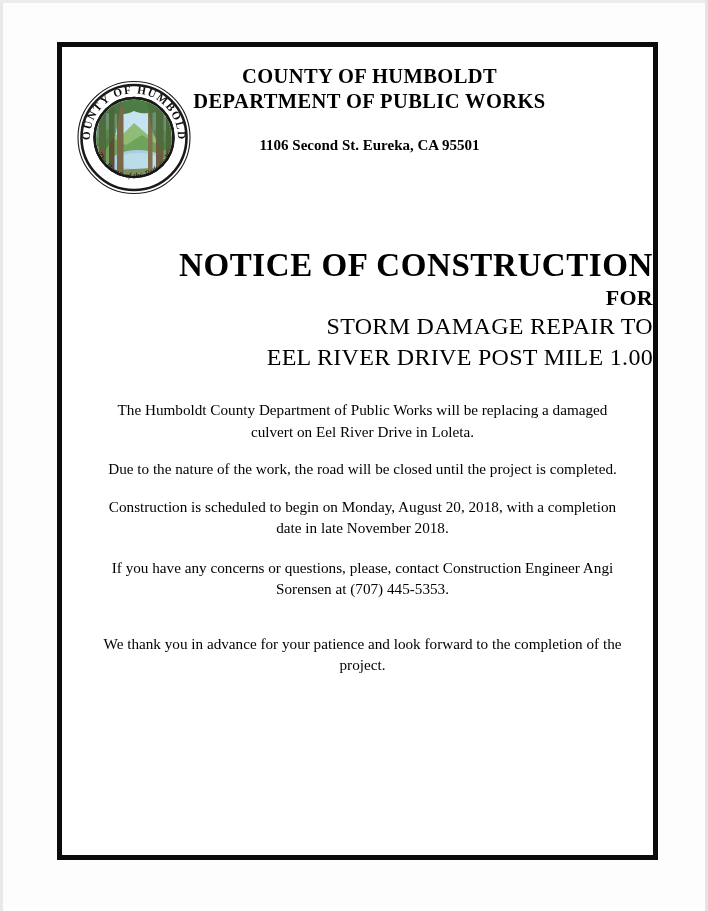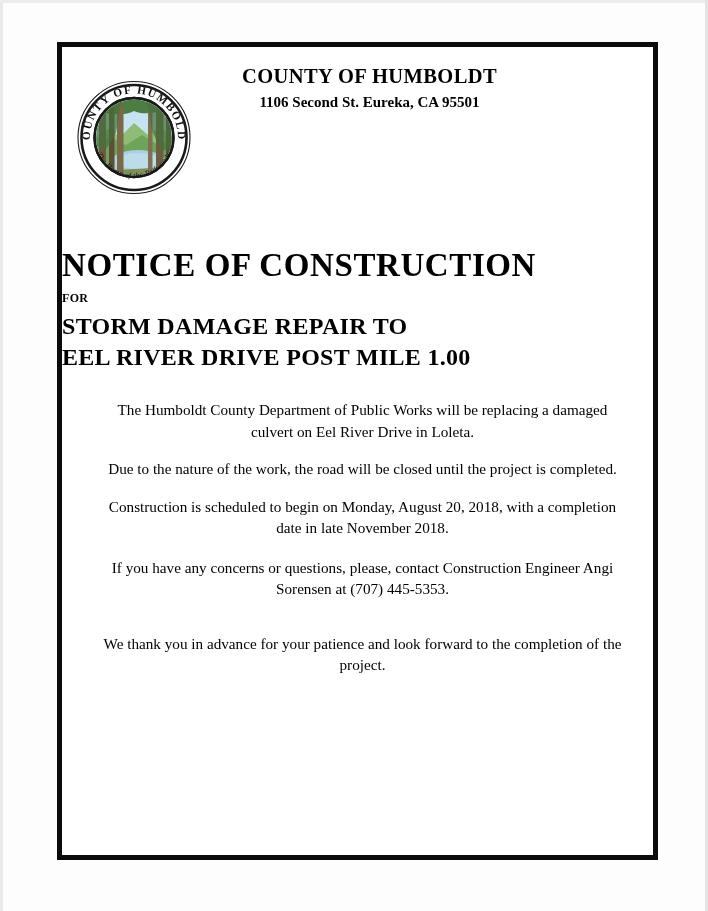--- a/index.html
+++ b/index.html
@@ -81,56 +81,56 @@
     font-weight: bold;
     letter-spacing: 0.4px;
     line-height: 25px;
     margin-left: 24px;
   }
   .org-address {
     font-size: 15px;
     font-weight: bold;
     line-height: 24px;
     margin-left: 24px;
-    margin-top: 1px;
+    margin-top: 19px;
   }
 
   
   .seal {
     position: absolute;
     left: 14px;
     top: 32px;
     width: 116px;
     height: 117px;
   }
   .seal-svg { display: block; width: 116px; height: 117px; }
 
   
   .title-block {
     position: absolute;
     left: 0;
     top: 198px;
     width: 100%;
-    text-align: left;
+    text-align: right;
   }
   .title-main {
     font-size: 33px;
     font-weight: bold;
     letter-spacing: 0.6px;
     line-height: 40px;
   }
   .title-for {
-    font-size: 12px;
+    font-size: 22px;
     font-weight: bold;
     line-height: 26px;
     letter-spacing: 0.3px;
   }
   .title-sub {
     font-size: 24px;
-    font-weight: bold;
+    font-weight: normal;
     letter-spacing: 0.3px;
     line-height: 31px;
   }
 
   
   .body-block {
     position: absolute;
     left: 40px;
     top: 352px;
     width: 521px;
@@ -203,20 +203,21 @@
             <textPath href="#arcTop" startOffset="50%" text-anchor="middle">COUNTY OF HUMBOLDT</textPath>
           </text>
           <text font-family="'Liberation Serif', serif" font-size="7.6" font-style="italic" fill="#111111" letter-spacing="0.4">
             <textPath href="#arcBot" startOffset="50%" text-anchor="middle">The Home of the Redwoods</textPath>
           </text>
         </svg>
       </div>
 
       <div class="header-block">
         <div class="org-line-1">COUNTY OF HUMBOLDT</div>
+        <div class="org-line-2">DEPARTMENT OF PUBLIC WORKS</div>
         <div class="org-address">1106 Second St. Eureka, CA 95501</div>
       </div>
 
       <div class="title-block">
         <div class="title-main">NOTICE OF CONSTRUCTION</div>
         <div class="title-for">FOR</div>
         <div class="title-sub">STORM DAMAGE REPAIR TO</div>
         <div class="title-sub">EEL RIVER DRIVE POST MILE 1.00</div>
       </div>
 

